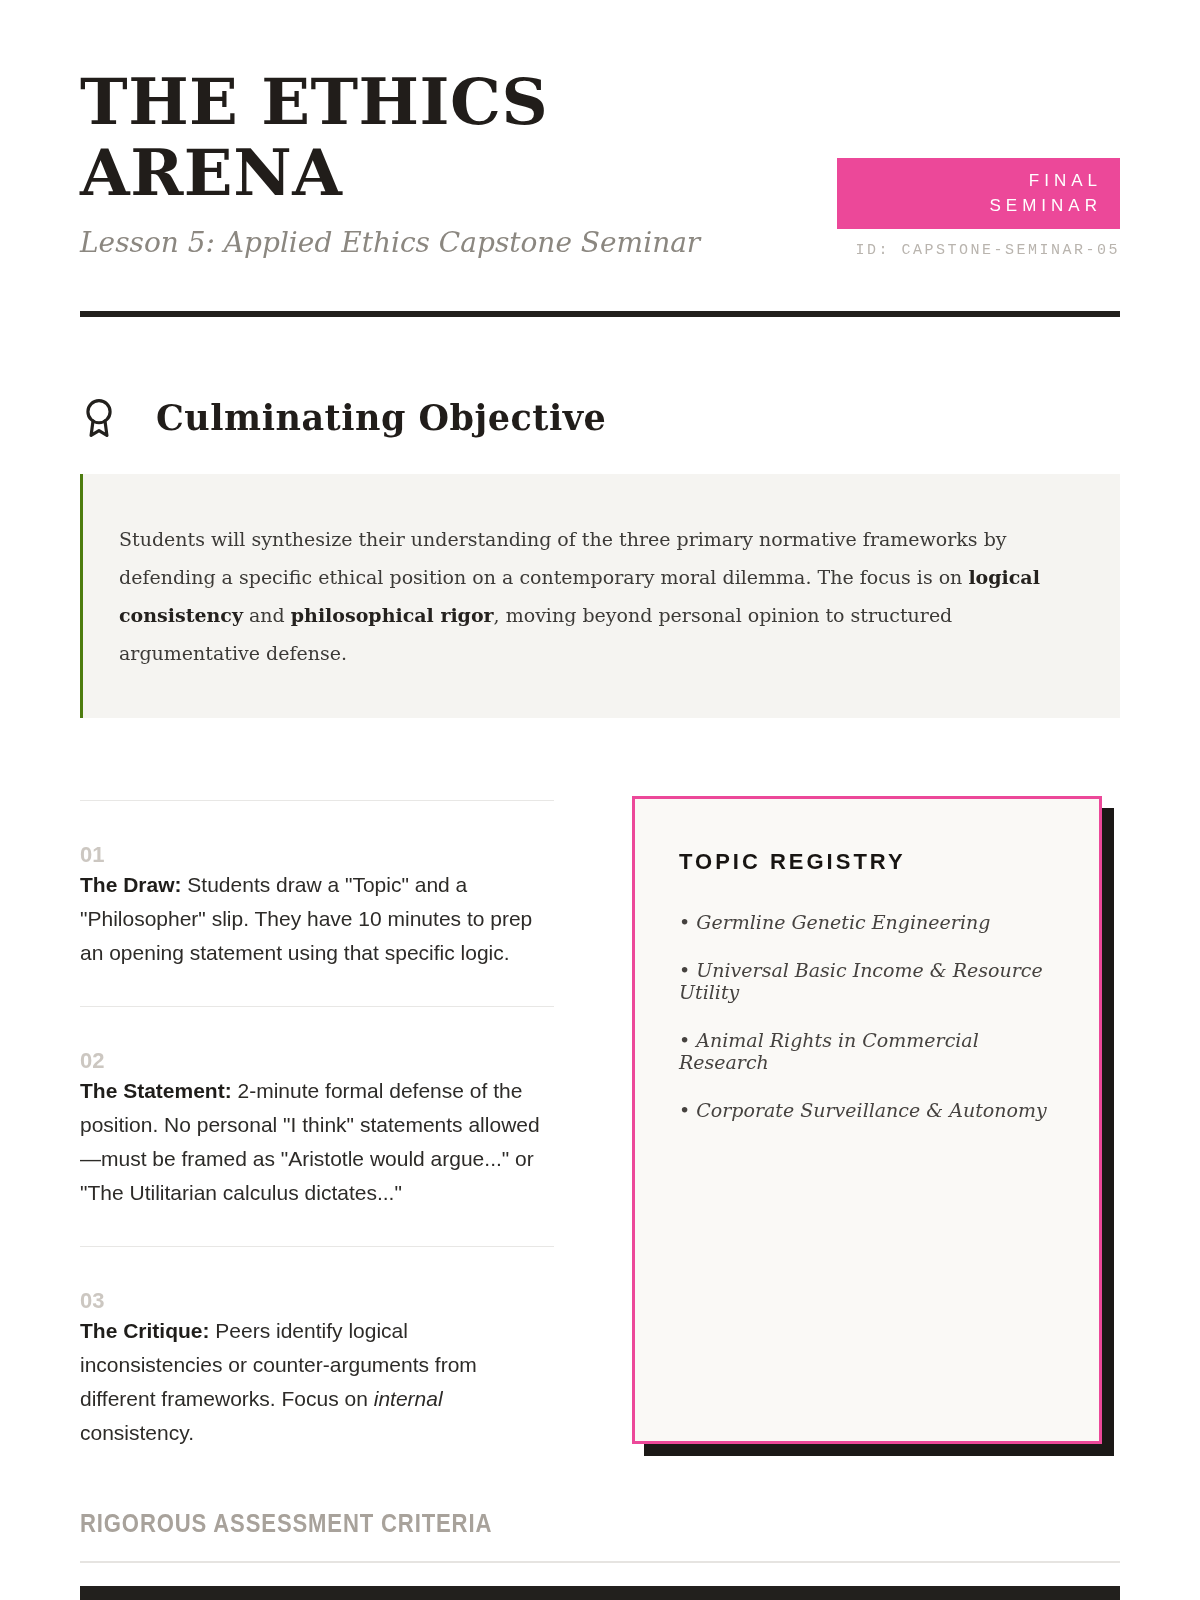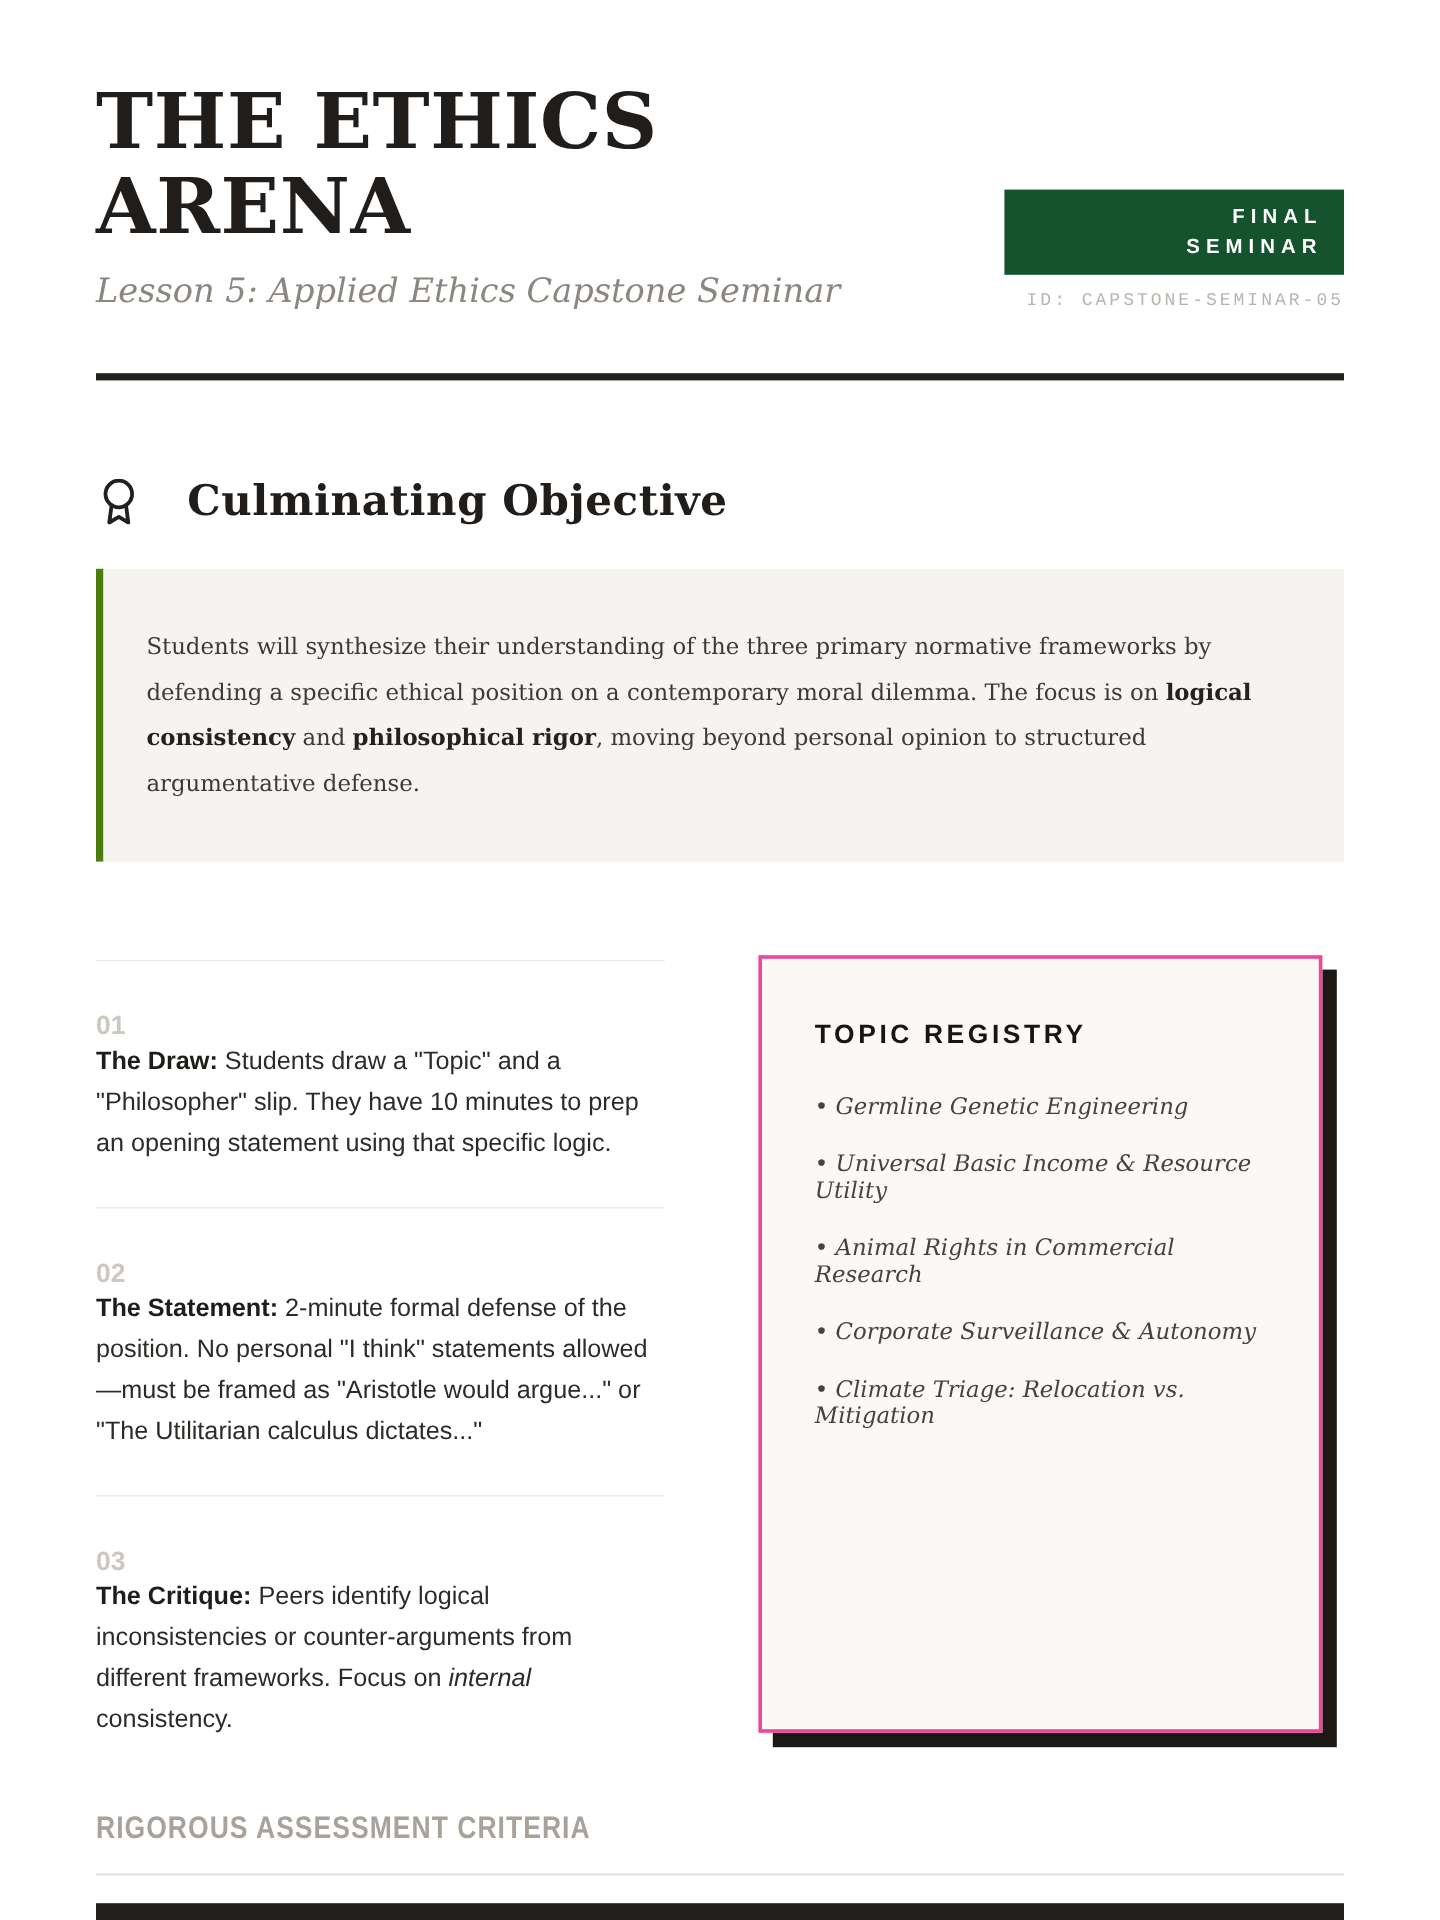--- a/index.html
+++ b/index.html
@@ -20,26 +20,26 @@
   .doc-subtitle {
     font-family: "DejaVu Serif", serif;
     font-style: italic;
     font-size: 28px;
     color: #8b8780;
     margin-top: 18px;
   }
   .badge-wrap { text-align: right; flex: 0 0 auto; }
   .badge {
     display: inline-block;
-    background: #14532d;
+    background: #ec4899;
     color: #ffffff;
     width: 283px;
     padding: 10px 18px 11px 18px;
     text-align: right;
-    font-weight: 700;
+    font-weight: 400;
     font-size: 17px;
     line-height: 25px;
     letter-spacing: 5px;
   }
   .doc-id {
     margin-top: 13px;
     font-family: "Liberation Mono", "DejaVu Sans Mono", monospace;
     font-size: 15px;
     letter-spacing: 2.5px;
     color: #b9b4ae;
@@ -53,21 +53,21 @@
   .obj-title {
     font-family: "DejaVu Serif", serif;
     font-weight: 700;
     font-size: 35px;
     color: #211d1a;
     letter-spacing: 0.5px;
   }
   .quote {
     margin-top: 36px;
     background: #f5f4f1;
-    border-left: 6px solid #4d7c0f;
+    border-left: 3px solid #4d7c0f;
     padding: 46px 58px 46px 36px;
     font-family: "DejaVu Serif", serif;
     font-size: 19px;
     line-height: 38px;
     color: #3c3a37;
   }
   .quote b { color: #24211e; }
 
   
   .columns { display: flex; margin-top: 64px; gap: 78px; }
@@ -189,21 +189,20 @@
       </div>
     </div>
 
     <aside class="topic-box">
       <div class="topic-title">TOPIC REGISTRY</div>
       <ul class="topic-list">
         <li>Germline Genetic Engineering</li>
         <li>Universal Basic Income &amp; Resource Utility</li>
         <li>Animal Rights in Commercial Research</li>
         <li>Corporate Surveillance &amp; Autonomy</li>
-        <li>Climate Triage: Relocation vs. Mitigation</li>
       </ul>
     </aside>
 
   </div>
 
   <section>
     <h3 class="assess-head">RIGOROUS ASSESSMENT CRITERIA</h3>
     <hr class="assess-rule">
     <div class="black-bar"></div>
   </section>

